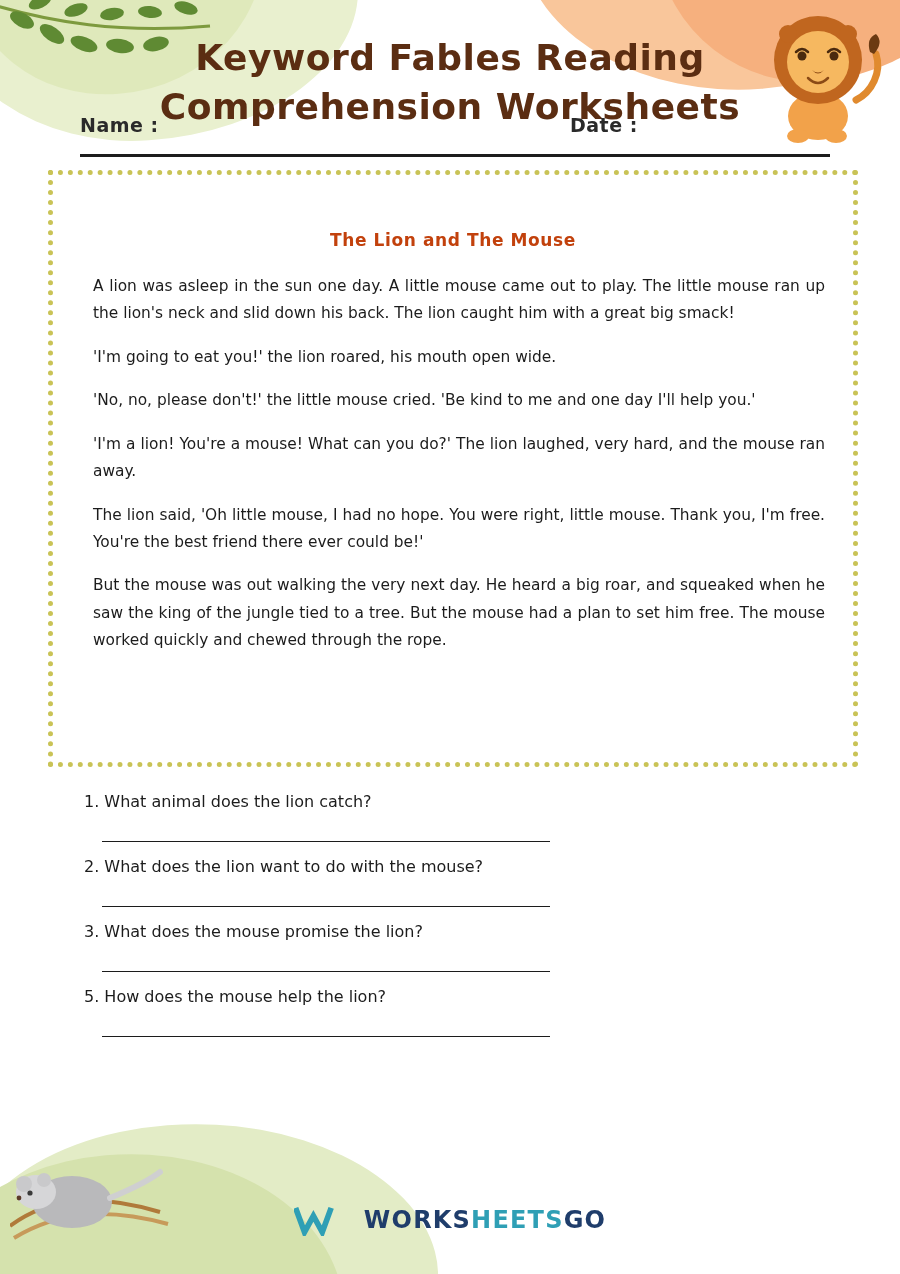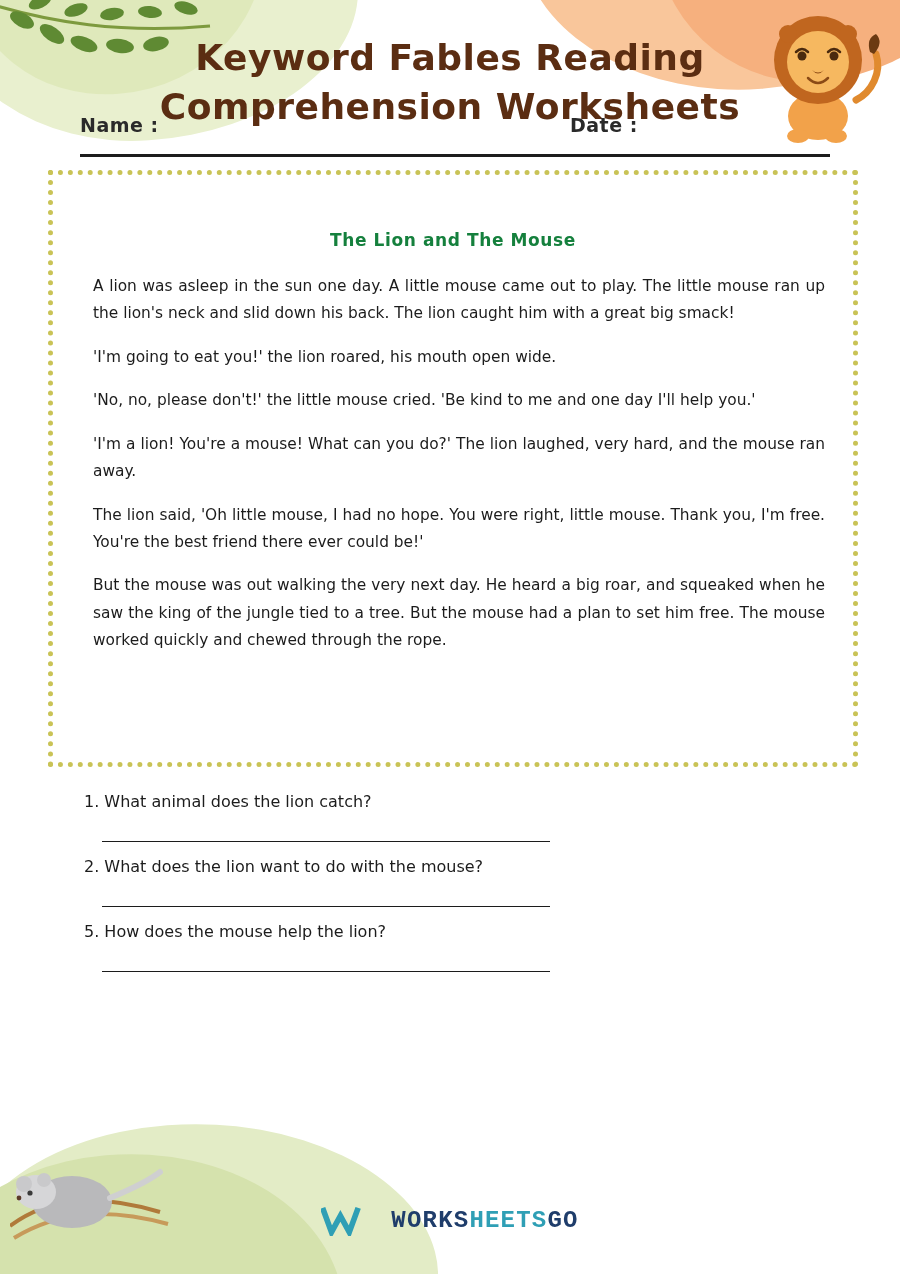--- a/index.html
+++ b/index.html
@@ -113,21 +113,21 @@
     font-size: 16.5px;
     color: #1c1c1c;
   }
   .story-title {
     position: absolute;
     left: 0; right: 0; top: 55px;
     text-align: center;
     font-size: 17px;
     font-weight: bold;
     letter-spacing: 0.6px;
-    color: #15803d;
+    color: #c2410c;
   }
   .story-body {
     position: absolute;
     left: 40px; right: 28px; top: 90px;
     font-size: 15.4px;
     line-height: 1.78;
     color: #1c1c1c;
     text-align: justify;
   }
   .story-body p { margin: 8px 0 16px 0; }
@@ -154,21 +154,20 @@
   }
 
   
   .footer-logo {
     position: absolute;
     left: 0; right: 0; bottom: 38px;
     display: flex;
     align-items: center;
     justify-content: center;
     gap: 28px;
-    font-family: Liberation Mono, monospace;
   }
   .logo-mark { width: 42px; height: 32px; }
   .logo-text {
     font-size: 24px;
     font-weight: bold;
     letter-spacing: 1.2px;
   }
   .lt-w { color: #1f3d6b; }
   .lt-orks { color: #1f3d6b; }
   .lt-heets { color: #2f9fb5; }
@@ -260,20 +259,24 @@
 <div class="questions">
   <div class="q-item">
     <div class="q-text">1. What animal does the lion catch?</div>
     <div class="q-line"></div>
   </div>
   <div class="q-item">
     <div class="q-text">2. What does the lion want to do with the mouse?</div>
     <div class="q-line"></div>
   </div>
   <div class="q-item">
+    <div class="q-text">3. What does the mouse promise the lion?</div>
+    <div class="q-line"></div>
+  </div>
+  <div class="q-item">
     <div class="q-text">5. How does the mouse help the lion?</div>
     <div class="q-line"></div>
   </div>
 </div>
 
 <div class="footer-logo">
   <svg class="logo-mark" viewBox="0 0 52 38">
     <path d="M2 4 L13 34 L24 14 L35 34 L46 4" stroke="#2f9fb5" stroke-width="7" fill="none" stroke-linejoin="miter"></path>
   </svg>
   <div class="logo-text"><span class="lt-w">W</span><span class="lt-orks">ORKS</span><span class="lt-heets">HEETS</span><span class="lt-go">GO</span></div>

